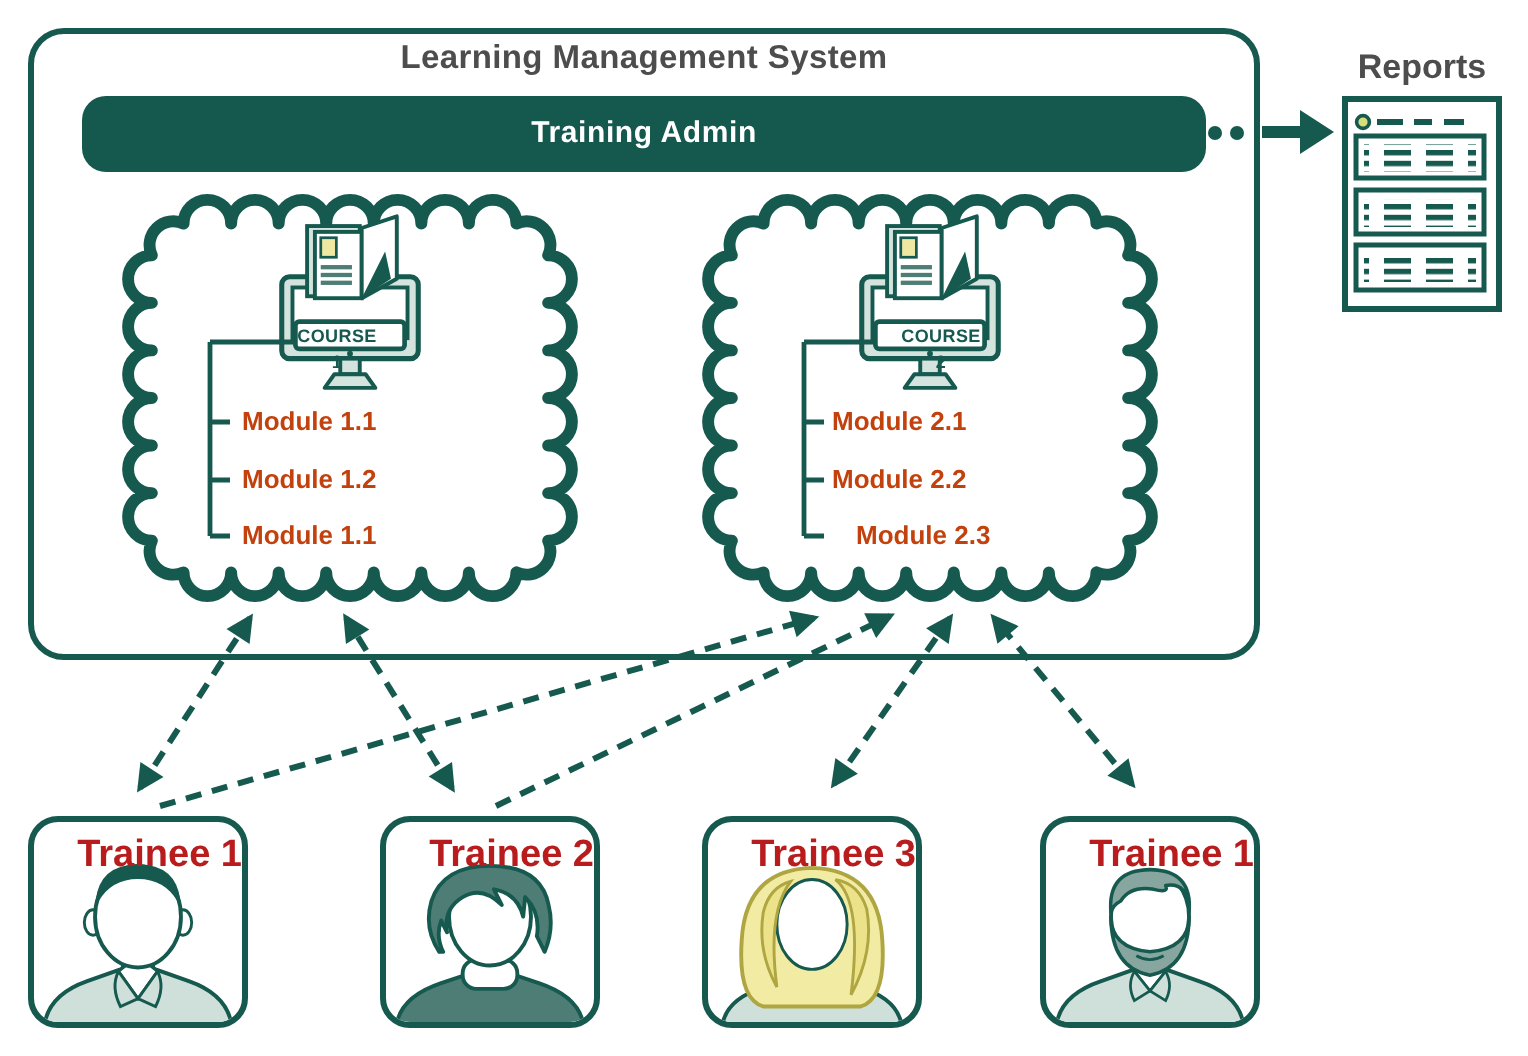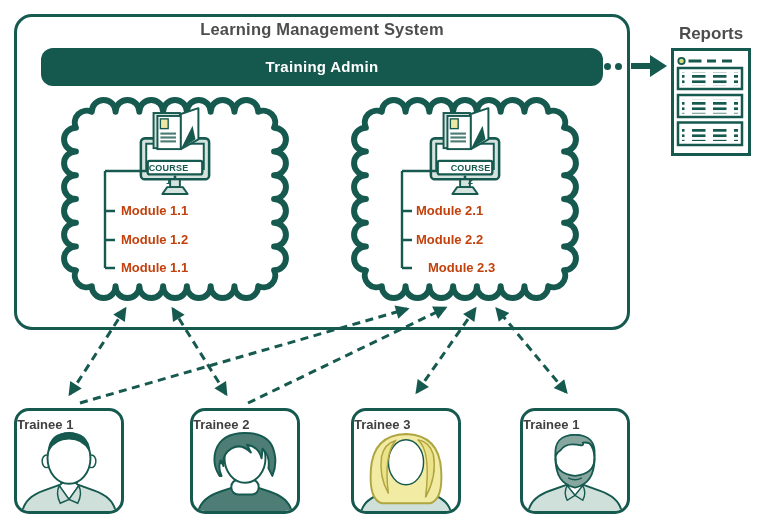--- a/index.html
+++ b/index.html
@@ -43,22 +43,22 @@
     font-size:17px;font-weight:bold;color:#4D4D4D;z-index:4;
   }
   .reports-icon{left:671px;top:48px;z-index:2;}
 
   
   .trainee-card{
     top:408px;width:110px;height:106px;box-sizing:border-box;background:#fff;
     border:3px solid #16594F;border-radius:15px;overflow:hidden;z-index:1;
   }
   .trainee-label{
-    position:relative;margin-top:6px;text-align:left;
-    font-size:13px;font-weight:bold;color:#404040;z-index:2;
+    position:relative;margin-top:6px;text-align:right;
+    font-size:19px;font-weight:bold;color:#b91c1c;z-index:2;
   }
   .avatar{position:absolute;left:1px;bottom:-2px;width:102px;height:82px;z-index:1;}
 
   
   .overlay{left:0;top:0;width:764px;height:528px;z-index:5;pointer-events:none;}
 </style>
 </head>
 <body>
 
 <div class="stage">

